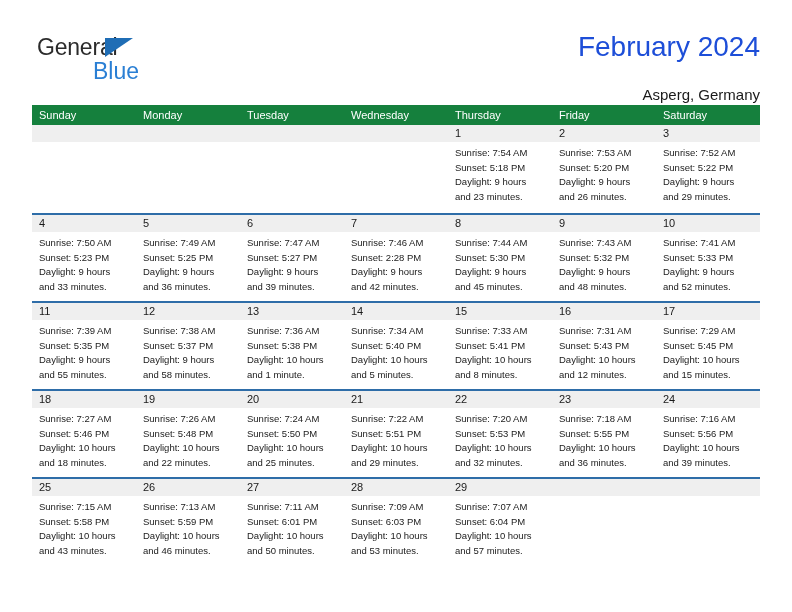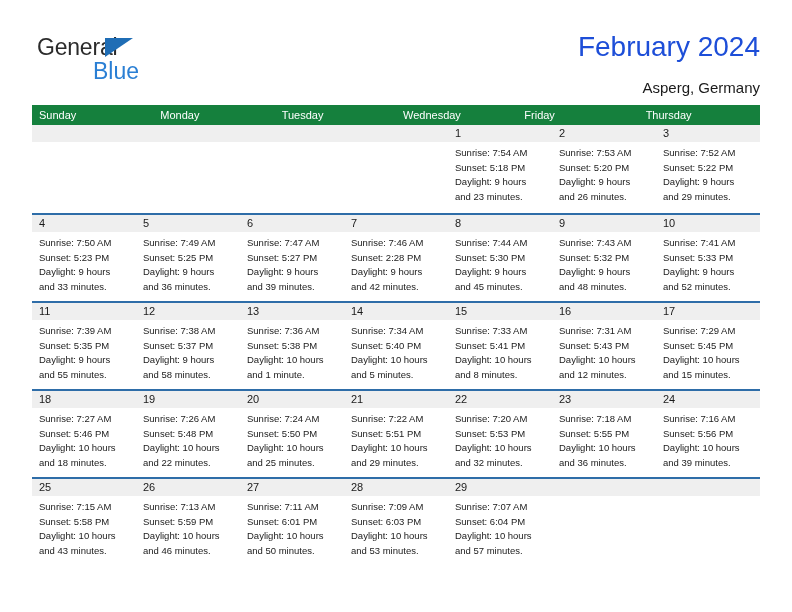--- a/index.html
+++ b/index.html
@@ -76,21 +76,21 @@
   .cal-title {
     font-size: 28px;
     color: #1d4ed8;
     line-height: 34px;
     white-space: nowrap;
   }
   .cal-subtitle {
     font-size: 15px;
     color: #1a1a1a;
     line-height: 20px;
-    margin-top: 14px;
+    margin-top: 21px;
     white-space: nowrap;
   }
 
   
   .calendar {
     position: absolute;
     left: 32px;
     top: 105px;
     width: 728px;
   }
@@ -173,22 +173,23 @@
     </div>
 
   </div>
 
   <div class="calendar">
     <div class="dow-row" id="dow-row">
         <div class="dow-cell">Sunday</div>
         <div class="dow-cell">Monday</div>
         <div class="dow-cell">Tuesday</div>
         <div class="dow-cell">Wednesday</div>
+        <div class="dow-cell">Thursday</div>
         <div class="dow-cell">Friday</div>
-        <div class="dow-cell">Thursday</div>
+        <div class="dow-cell">Saturday</div>
       </div>
     <div id="weeks-container">
         <div class="week">
           <div class="day empty">
             <div class="day-num-band">
               <div class="day-num"></div>
             </div>
             <div class="day-body"></div>
           </div>
           <div class="day empty">

